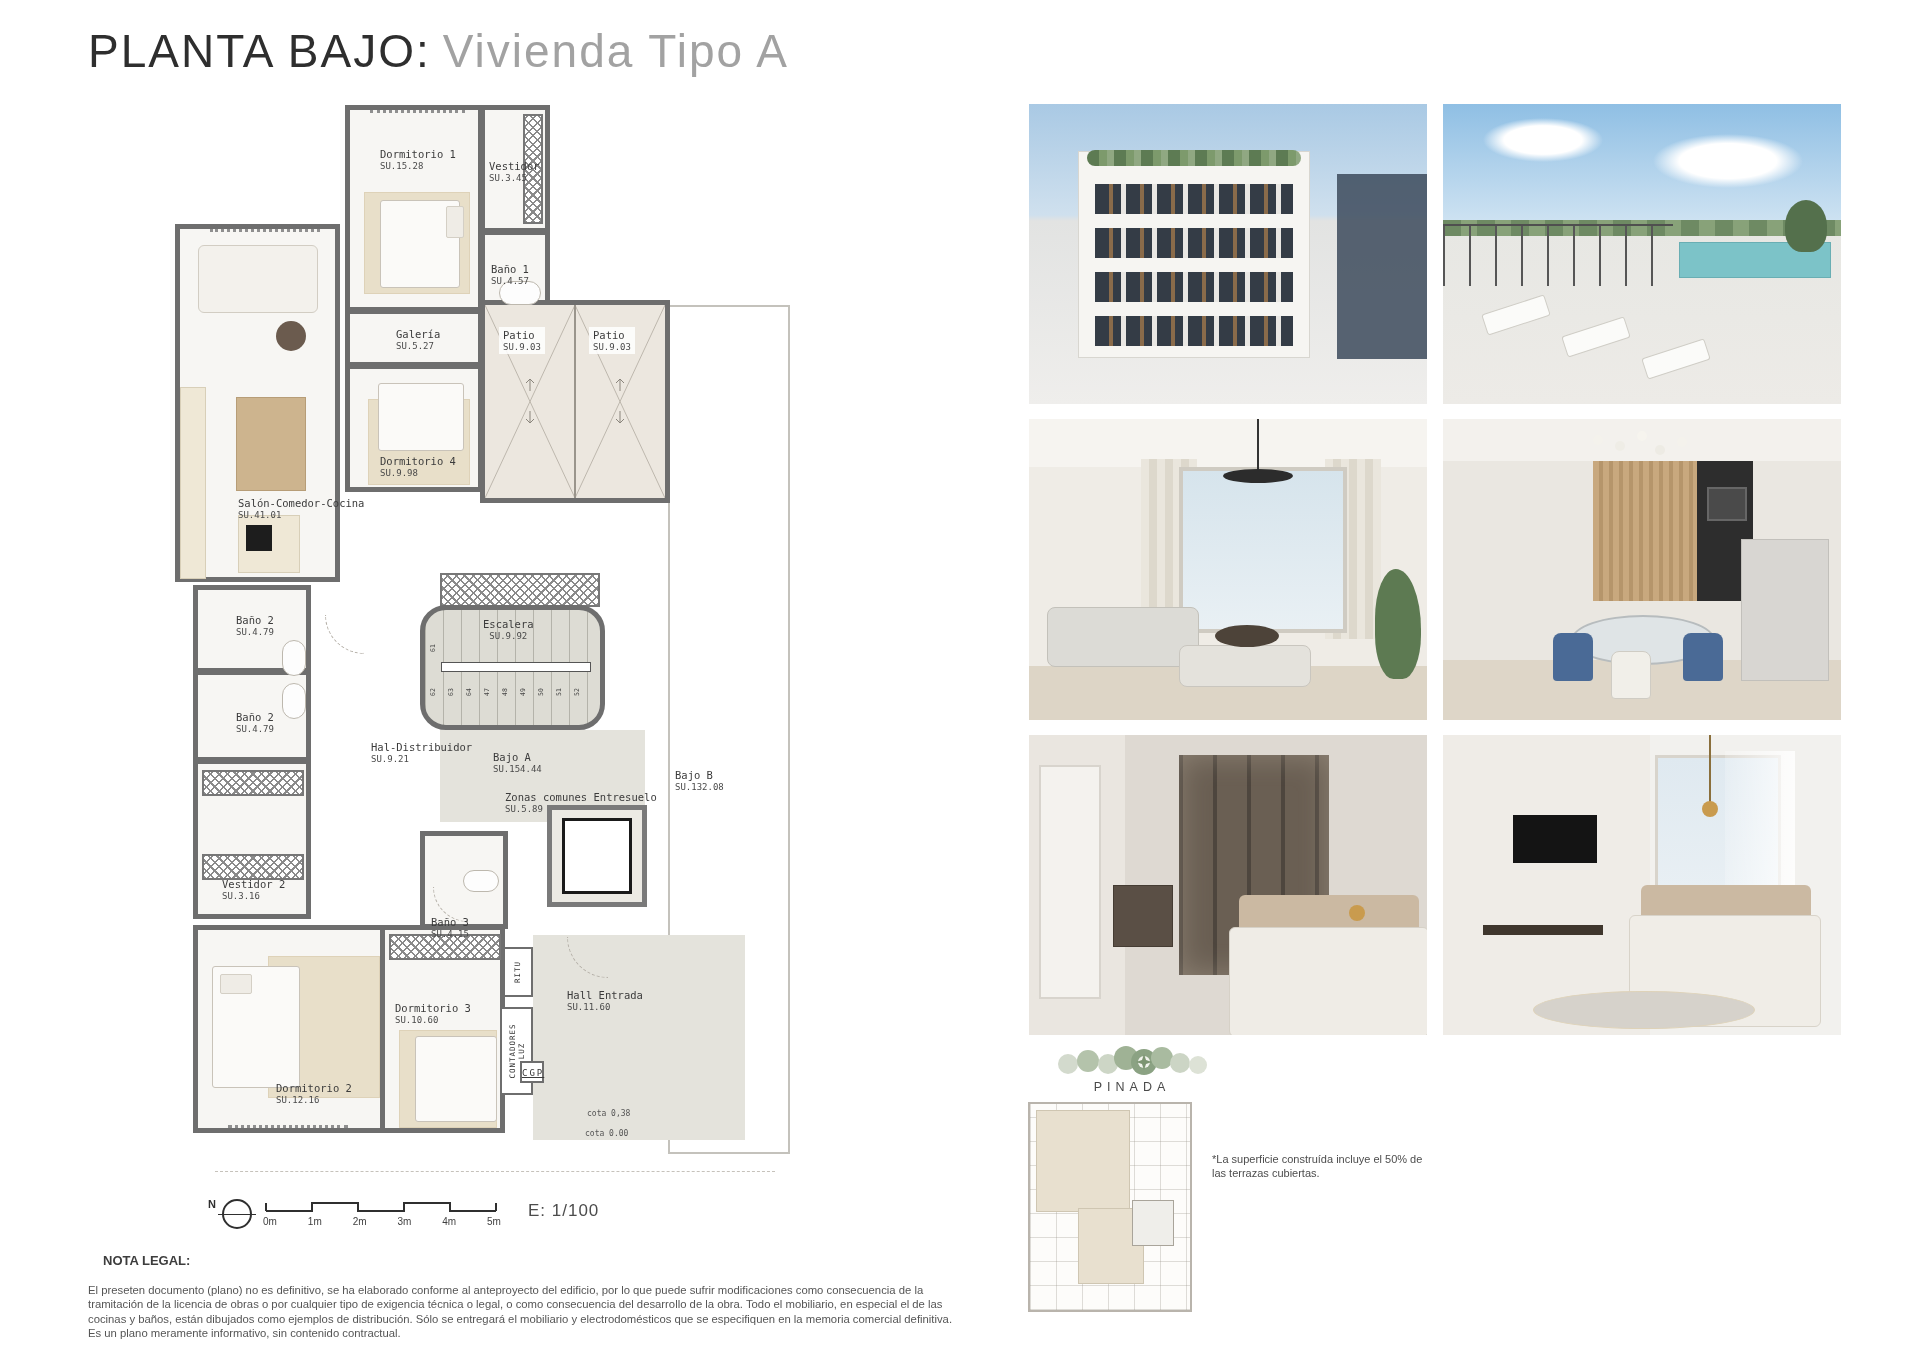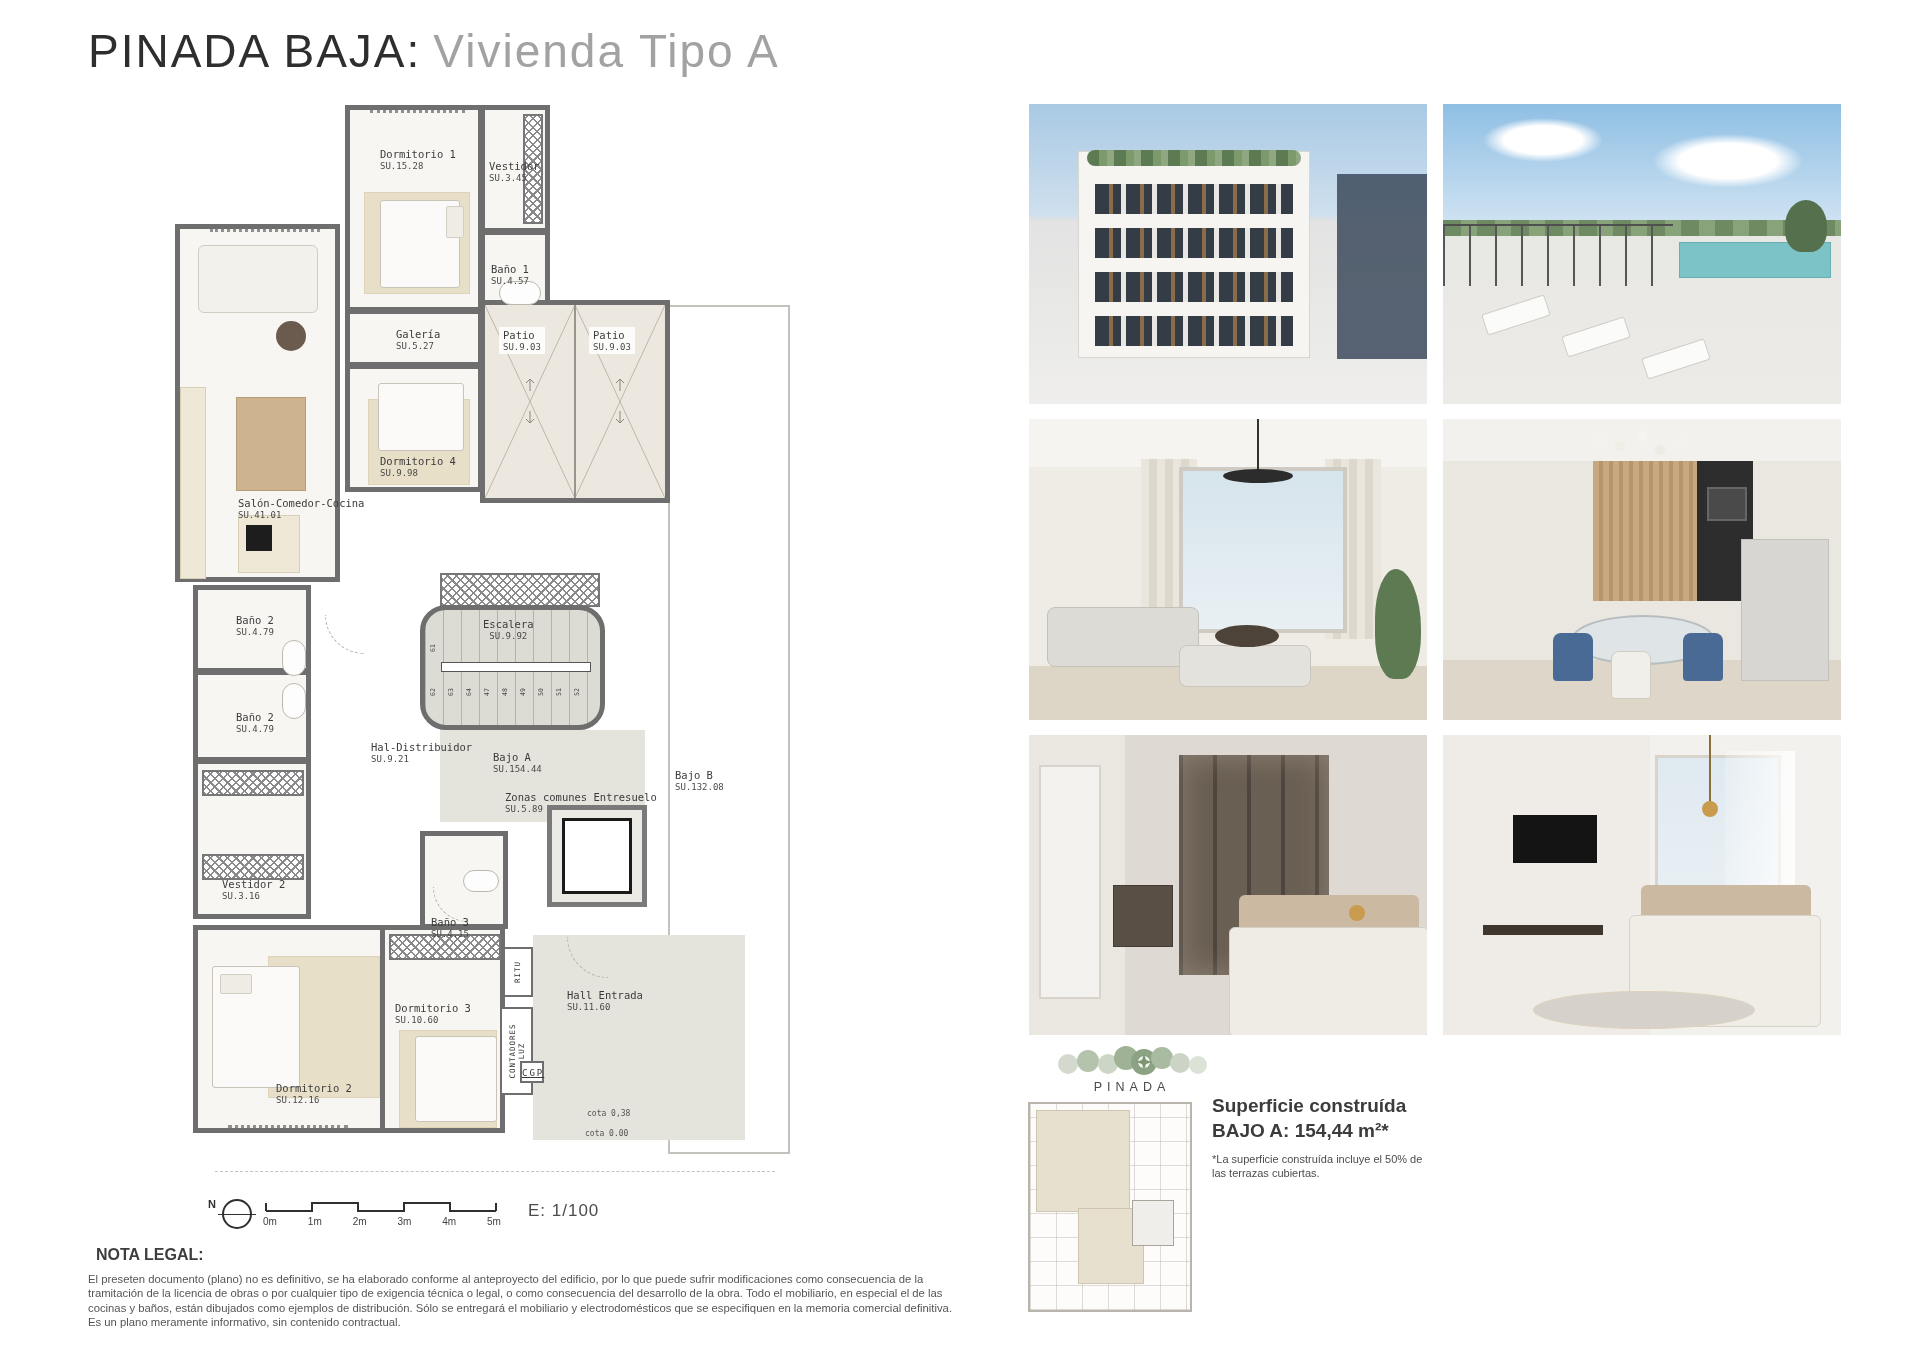--- a/index.html
+++ b/index.html
@@ -141,30 +141,30 @@
                              repeating-linear-gradient(90deg,rgba(150,145,135,.3) 0 1px,transparent 1px 26px);}
   .miniplan .unitA{position:absolute;left:6px;top:6px;width:92px;height:100px;background:#e8e0cf;border:1px solid #cfc6b2;}
   .miniplan .unitA2{position:absolute;left:48px;top:104px;width:64px;height:74px;background:#e8e0cf;border:1px solid #cfc6b2;}
   .miniplan .core{position:absolute;left:102px;top:96px;width:40px;height:44px;background:#efeeea;border:1px solid #a9a49a;}
   .summary{position:absolute;left:1212px;top:1094px;width:300px;}
   .summary .l{font-size:19px;font-weight:bold;color:#3c3c3c;line-height:1.3;}
   .footnote{position:absolute;left:1212px;top:1152px;width:225px;font-size:11px;color:#4d4d4d;line-height:1.3;}
 
   
   .legal{position:absolute;left:88px;top:1238px;width:872px;}
-  .legal h4{margin:8px;font-size:16px;color:#3d3d3d;}
+  .legal h4{margin:15px;font-size:13px;color:#3d3d3d;}
   .legal p{margin:1px 0 0;font-size:11.3px;color:#555;line-height:1.28;}
 </style>
 </head>
 <body>
 
 <div class="canvas">
 
   <div class="title">
-    <span class="main">PINADA BAJA:</span><span class="sub">Vivienda Tipo A</span>
+    <span class="main">PLANTA BAJO:</span><span class="sub">Vivienda Tipo A</span>
   </div>
 
   <div class="plan">
 
     <div class="ghost" style="left:493px;top:200px;width:118px;height:845px;"></div>
 
 
     <div class="room" style="left:170px;top:0;width:138px;height:207px;">
       <div class="wline" style="left:20px;top:0;width:95px;"></div>
       <div class="rlabel" style="left:30px;top:38px;">
@@ -461,24 +461,20 @@
     <path d="M88 10 L90 16 L96 18 L90 20 L88 26 L86 20 L80 18 L86 16 Z" fill="#7c9472"></path>
   </svg>
   <div class="brandname">PINADA</div>
 
   <div class="miniplan">
     <div class="unitA"></div>
     <div class="unitA2"></div>
     <div class="core"></div>
   </div>
 
-  <div class="summary">
-    <div class="l">Superficie construída</div>
-    <div class="l">BAJO A: 154,44 m²*</div>
-  </div>
   <div class="footnote">*La superficie construída incluye el 50% de las  terrazas cubiertas.</div>
 
   <div class="legal">
     <h4>NOTA LEGAL:</h4>
     <p>El preseten documento (plano) no es definitivo, se ha elaborado conforme al anteproyecto del edificio, por lo que puede sufrir modificaciones como consecuencia de la tramitación de la licencia de obras o por cualquier tipo de exigencia técnica o legal, o como consecuencia del desarrollo de la obra. Todo el mobiliario, en especial el de las cocinas y baños, están dibujados como ejemplos de distribución. Sólo se entregará el mobiliario y electrodomésticos que se especifiquen en la memoria comercial definitiva. Es un plano meramente informativo, sin contenido contractual.</p>
   </div>
 
 </div>
 
 </body></html>

